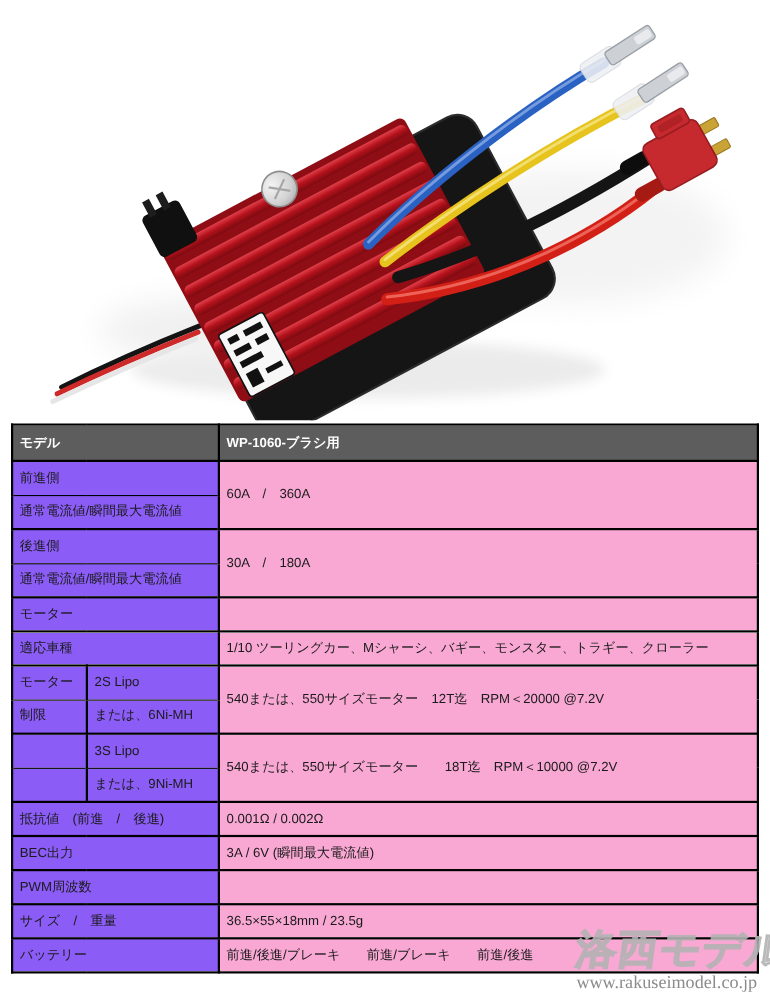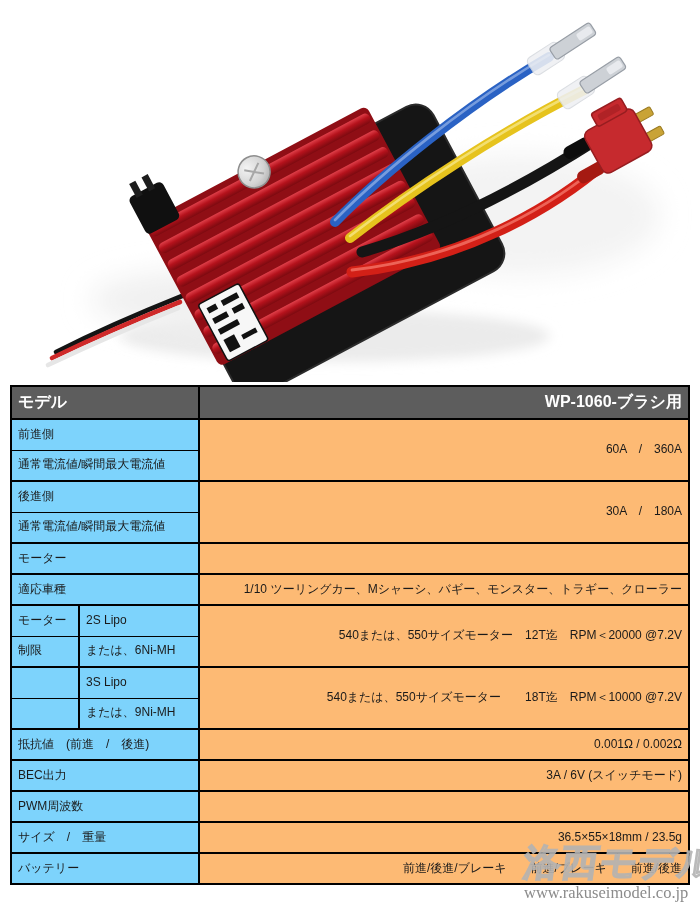--- a/index.html
+++ b/index.html
@@ -11,28 +11,28 @@
   .photo-wrap{position:absolute;left:0;top:0;width:700px;height:382px;}
   
   table.spec{
     position:absolute;left:10px;top:385px;width:678px;
     border-collapse:collapse;table-layout:fixed;
     font-size:12px;line-height:1.15;
   }
   table.spec td{
     border:2px solid #000;
     padding:2px 6px;
-    background:#fdba74;
+    background:#f9a8d4;
     overflow:hidden;white-space:nowrap;
   }
-  table.spec td.lbl{background:#7dd3fc;text-align:left;}
-  table.spec td.val{text-align:right;}
+  table.spec td.lbl{background:#8b5cf6;text-align:left;}
+  table.spec td.val{text-align:left;}
   table.spec tr{height:31px;}
   table.spec tr.hdr{height:33px;}
-  table.spec tr.hdr td{background:#5d5d5d;color:#ffffff;font-weight:bold;font-size:16px;margin-left:28px;}
+  table.spec tr.hdr td{background:#5d5d5d;color:#ffffff;font-weight:bold;font-size:12px;margin-left:28px;}
   table.spec td.bb1{border-bottom-width:1px;}
   table.spec td.bt1{border-top-width:1px;}
   
   .watermark{position:absolute;left:524px;top:844px;width:200px;pointer-events:none;z-index:5;}
   .wm-logo{
     font-family:"Liberation Sans","DejaVu Sans",sans-serif;
     font-size:37px;font-weight:bold;letter-spacing:1px;
     transform:skewX(-8deg);
     color:transparent;-webkit-text-stroke:1.5px #b3b3b3;
     opacity:0.9;white-space:nowrap;line-height:1;
@@ -201,21 +201,21 @@
   <tr>
     <td class="lbl bt1"></td>
     <td class="lbl bt1">または、9Ni-MH</td>
   </tr>
   <tr>
     <td class="lbl" colspan="2">抵抗値　(前進　/　後進)</td>
     <td class="val">0.001Ω / 0.002Ω</td>
   </tr>
   <tr>
     <td class="lbl" colspan="2">BEC出力</td>
-    <td class="val">3A / 6V (スイッチモード)</td>
+    <td class="val">3A / 6V (瞬間最大電流値)</td>
   </tr>
   <tr>
     <td class="lbl" colspan="2">PWM周波数</td>
     <td class="val"></td>
   </tr>
   <tr>
     <td class="lbl" colspan="2">サイズ　/　重量</td>
     <td class="val">36.5×55×18mm / 23.5g</td>
   </tr>
   <tr>

